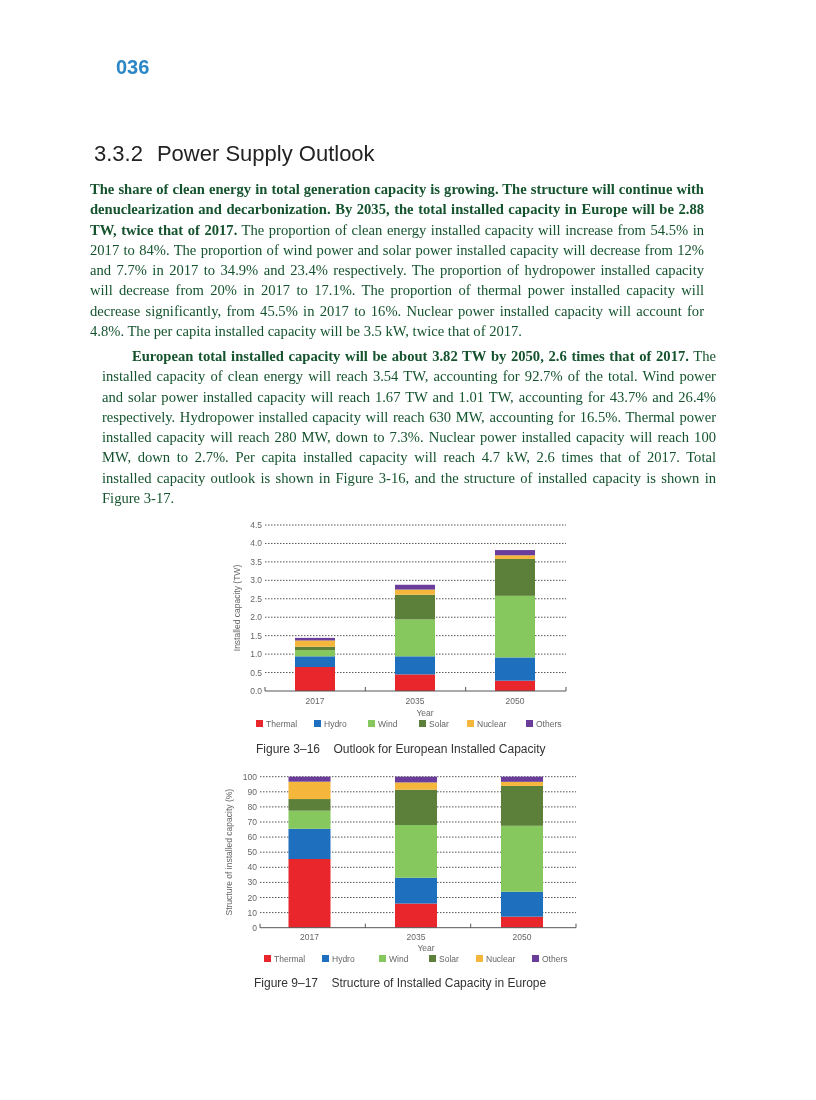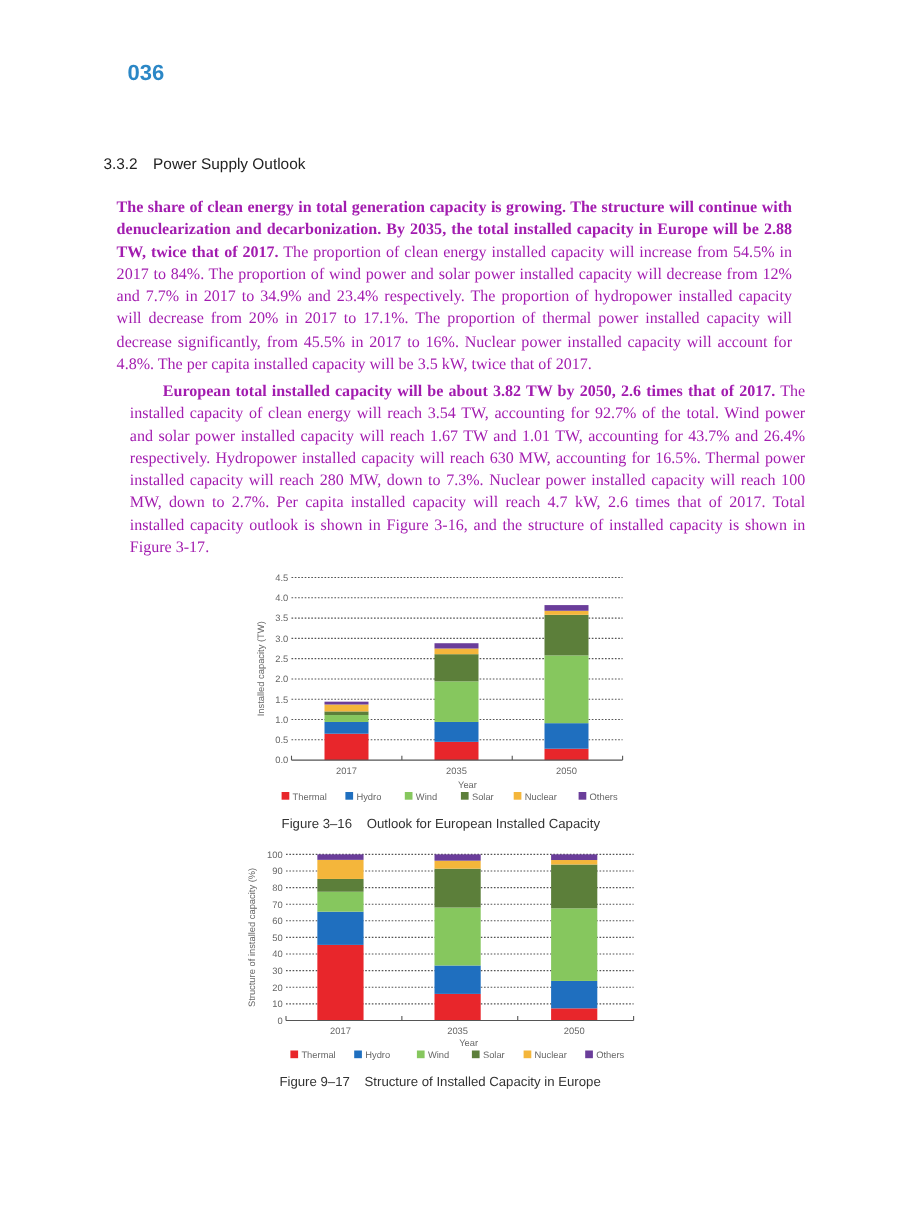--- a/index.html
+++ b/index.html
@@ -1,20 +1,20 @@
 <!DOCTYPE html>
 <html><head>
 <meta charset="utf-8">
 <style>
   html, body { margin:0; padding:0; background:#ffffff; }
   body { width:816px; height:1100px; position:relative; overflow:hidden; font-family:"Liberation Serif", serif; color:#1a1a1a; }
   .page-number { position:absolute; left:68px; top:56px; font-family:"Liberation Sans", sans-serif; font-weight:bold; font-size:20px; color:#2b87c6;margin-left:48px; }
-  .section-title { position:absolute; left:94px; top:141px; font-family:"Liberation Sans", sans-serif; font-size:14px; color:#222; }
+  .section-title { position:absolute; left:94px; top:141px; font-family:"Liberation Sans", sans-serif; font-size:22px; color:#222; }
   .section-title .num { margin-right:14px; }
-  .para { position:absolute; left:106px; width:614px; font-size:14.6px; line-height:20.3px; text-align:justify; color:#a21caf; }
+  .para { position:absolute; left:90px; width:614px; font-size:14.6px; line-height:20.3px; text-align:justify; color:#14532d; }
   .para b { font-weight:bold; }
   #p1 { top:179px; }
   #p2 { top:346px; text-indent:30px;margin-left:12px; }
   svg text { font-family:"Liberation Sans", sans-serif; }
   .chart { position:absolute; left:0; top:0; }
   .caption { position:absolute; font-family:"Liberation Sans", sans-serif; font-size:12px; color:#333; white-space:pre; }
 </style>
 </head>
 <body>
 

